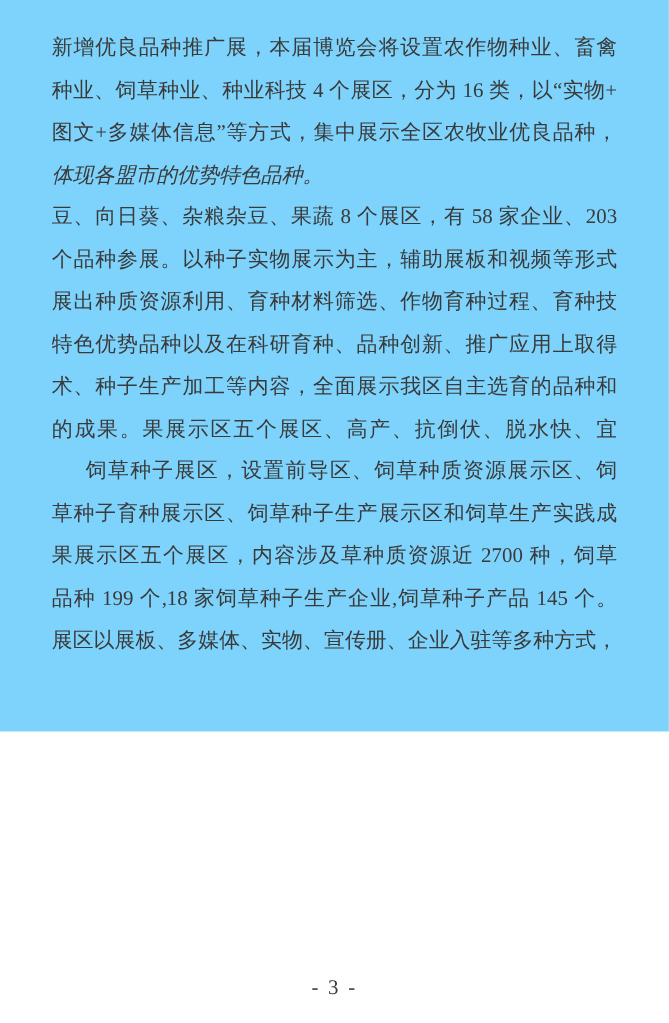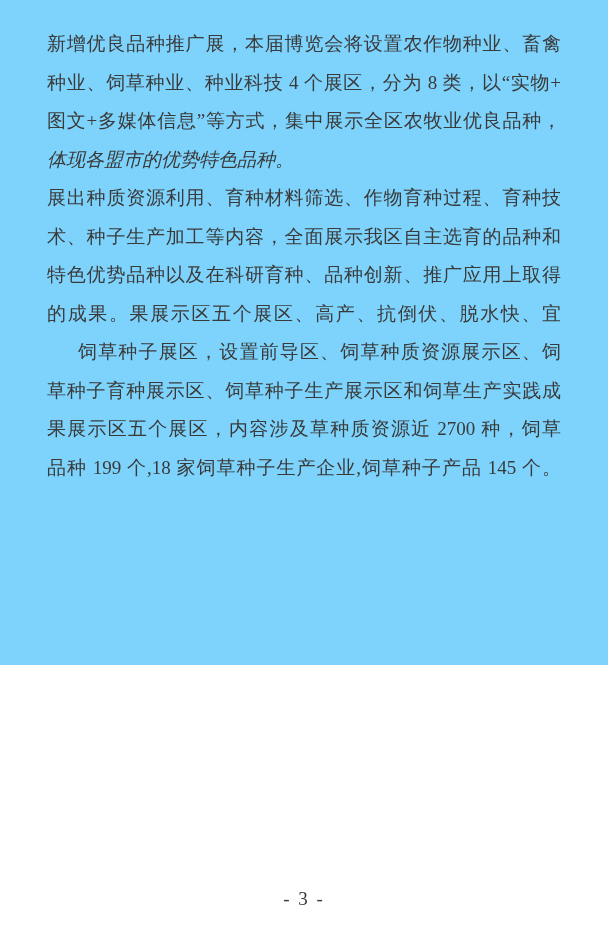--- a/index.html
+++ b/index.html
@@ -61,36 +61,39 @@
   }
 </style>
 </head>
 <body>
 
 <div class="page">
   <div class="content">
 
     <div class="para">
       <div class="line">新增优良品种推广展，本届博览会将设置农作物种业、畜禽</div>
-      <div class="line">种业、饲草种业、种业科技 4 个展区，分为 8 类，以“实物+</div>
+      <div class="line">种业、饲草种业、种业科技 4 个展区，分为 16 类，以“实物+</div>
       <div class="line">图文+多媒体信息”等方式，集中展示全区农牧业优良品种，</div>
       <div class="line para-end">体现各盟市的优势特色品种。</div>
     </div>
 
     <div class="para">
+      <div class="line">豆、向日葵、杂粮杂豆、果蔬 8 个展区，有 58 家企业、203</div>
+      <div class="line">个品种参展。以种子实物展示为主，辅助展板和视频等形式</div>
       <div class="line">展出种质资源利用、育种材料筛选、作物育种过程、育种技</div>
+      <div class="line">特色优势品种以及在科研育种、品种创新、推广应用上取得</div>
       <div class="line">术、种子生产加工等内容，全面展示我区自主选育的品种和</div>
-      <div class="line">特色优势品种以及在科研育种、品种创新、推广应用上取得</div>
       <div class="line">的成果。果展示区五个展区、高产、抗倒伏、脱水快、宜</div>
     </div>
 
 
     <div class="para">
       <div class="line indent">饲草种子展区，设置前导区、饲草种质资源展示区、饲</div>
       <div class="line">草种子育种展示区、饲草种子生产展示区和饲草生产实践成</div>
       <div class="line">果展示区五个展区，内容涉及草种质资源近 2700 种，饲草</div>
       <div class="line">品种 199 个,18 家饲草种子生产企业,饲草种子产品 145 个。</div>
+      <div class="line">展区以展板、多媒体、实物、宣传册、企业入驻等多种方式，</div>
     </div>
 
   </div>
 
   <div class="page-number">- 3 -</div>
 </div>
 
 </body></html>

